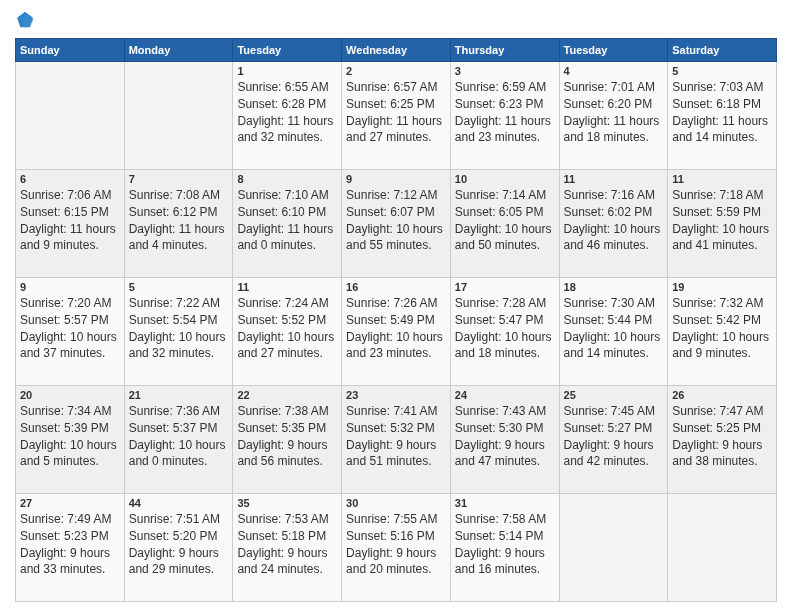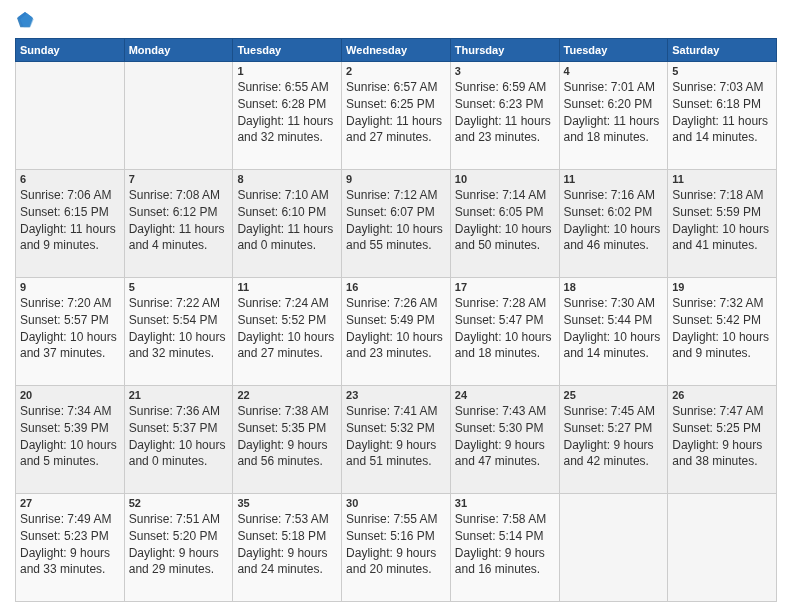--- a/index.html
+++ b/index.html
@@ -247,21 +247,21 @@
         <span class="day-number">26</span>
         <span class="day-detail">Sunrise: 7:47 AM<br>Sunset: 5:25 PM<br>Daylight: 9 hours and 38 minutes.</span>
       </td>
         </tr>
         <tr>
           <td>
         <span class="day-number">27</span>
         <span class="day-detail">Sunrise: 7:49 AM<br>Sunset: 5:23 PM<br>Daylight: 9 hours and 33 minutes.</span>
       </td>
           <td>
-        <span class="day-number">52</span>
+        <span class="day-number">44</span>
         <span class="day-detail">Sunrise: 7:51 AM<br>Sunset: 5:20 PM<br>Daylight: 9 hours and 29 minutes.</span>
       </td>
           <td>
         <span class="day-number">35</span>
         <span class="day-detail">Sunrise: 7:53 AM<br>Sunset: 5:18 PM<br>Daylight: 9 hours and 24 minutes.</span>
       </td>
           <td>
         <span class="day-number">30</span>
         <span class="day-detail">Sunrise: 7:55 AM<br>Sunset: 5:16 PM<br>Daylight: 9 hours and 20 minutes.</span>
       </td>

